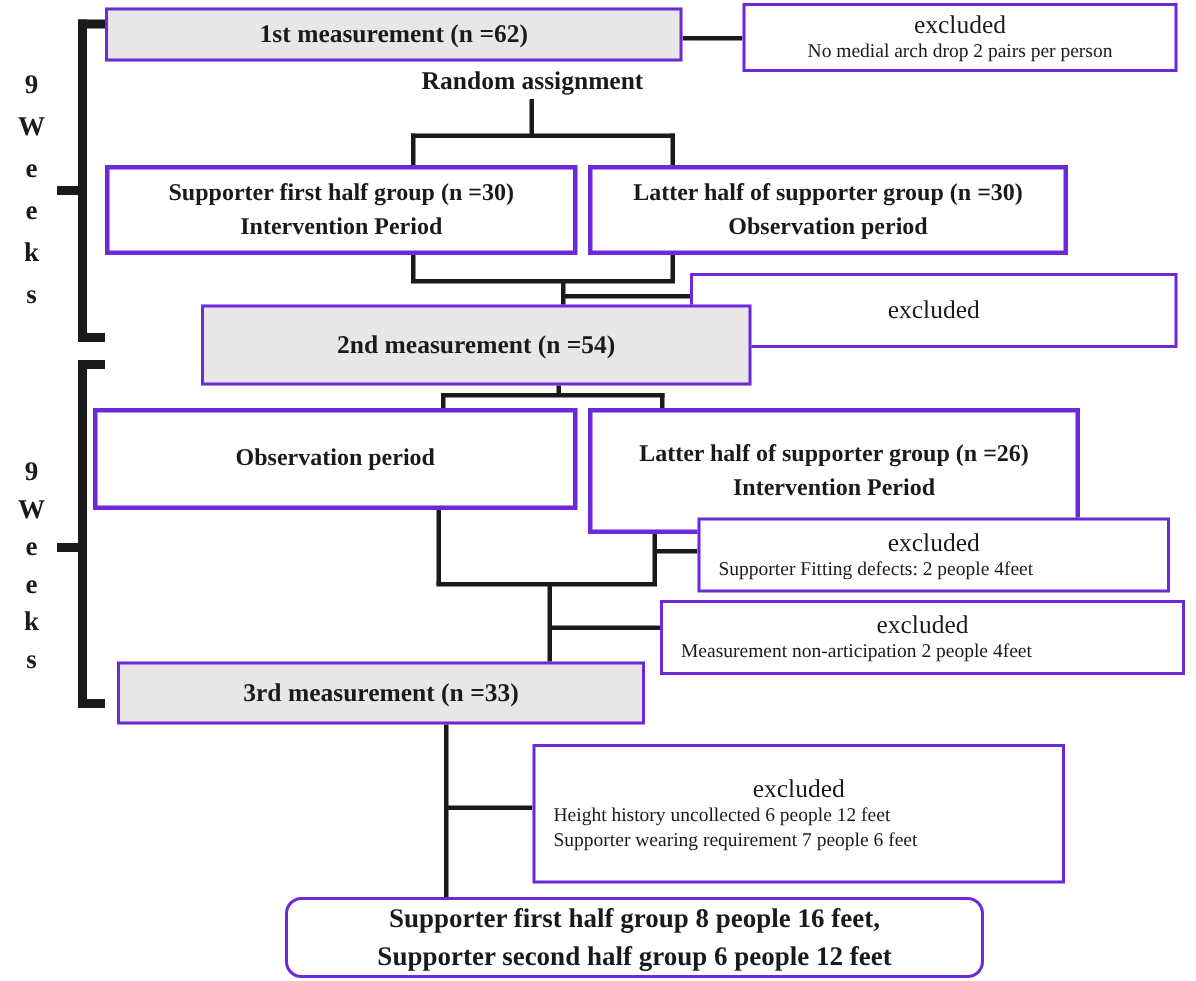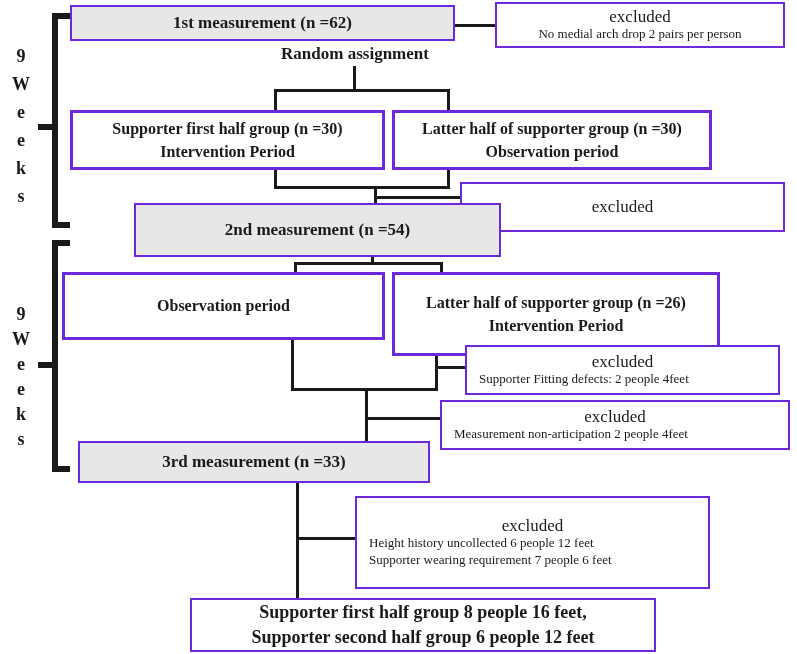--- a/index.html
+++ b/index.html
@@ -12,21 +12,21 @@
     border:2px solid #6d28d9;
     display:flex; flex-direction:column; justify-content:center; align-items:center;
     text-align:center;
   }
   .measure {background:#e7e7e7; font-weight:bold; font-size:17px;}
   .group {border-width:3px; font-weight:bold; font-size:16px; line-height:1.45; background:#ffffff;}
   .excl {border-width:2px;}
   .excl .excl-title {font-size:17px; line-height:1.15;}
   .excl .excl-line {font-size:13px; line-height:1.3;}
   .excl.left .excl-line {align-self:stretch; text-align:left; padding-left:12px;}
-  .final {font-weight:bold; font-size:18px; line-height:1.4;}
+  .final {font-weight:bold; font-size:18px; line-height:1.4;border-radius:11px;}
   .free-label {
     position:absolute; font-weight:bold; font-size:17px; text-align:center;
   }
   .line {position:absolute; background:#1a1a1a;}
   .bracket {position:absolute; background:#1a1a1a;}
   .weeks {
     position:absolute; font-weight:bold; font-size:18px; line-height:28px;
     white-space:pre-line; text-align:center; width:30px;
   }
   .weeks.second {line-height:25px;}

